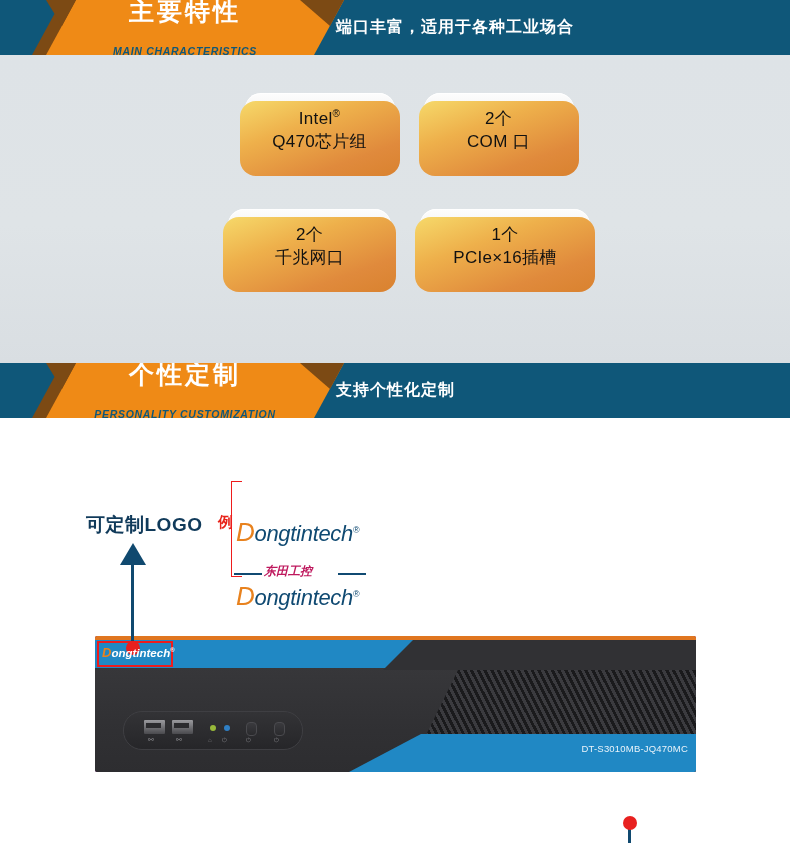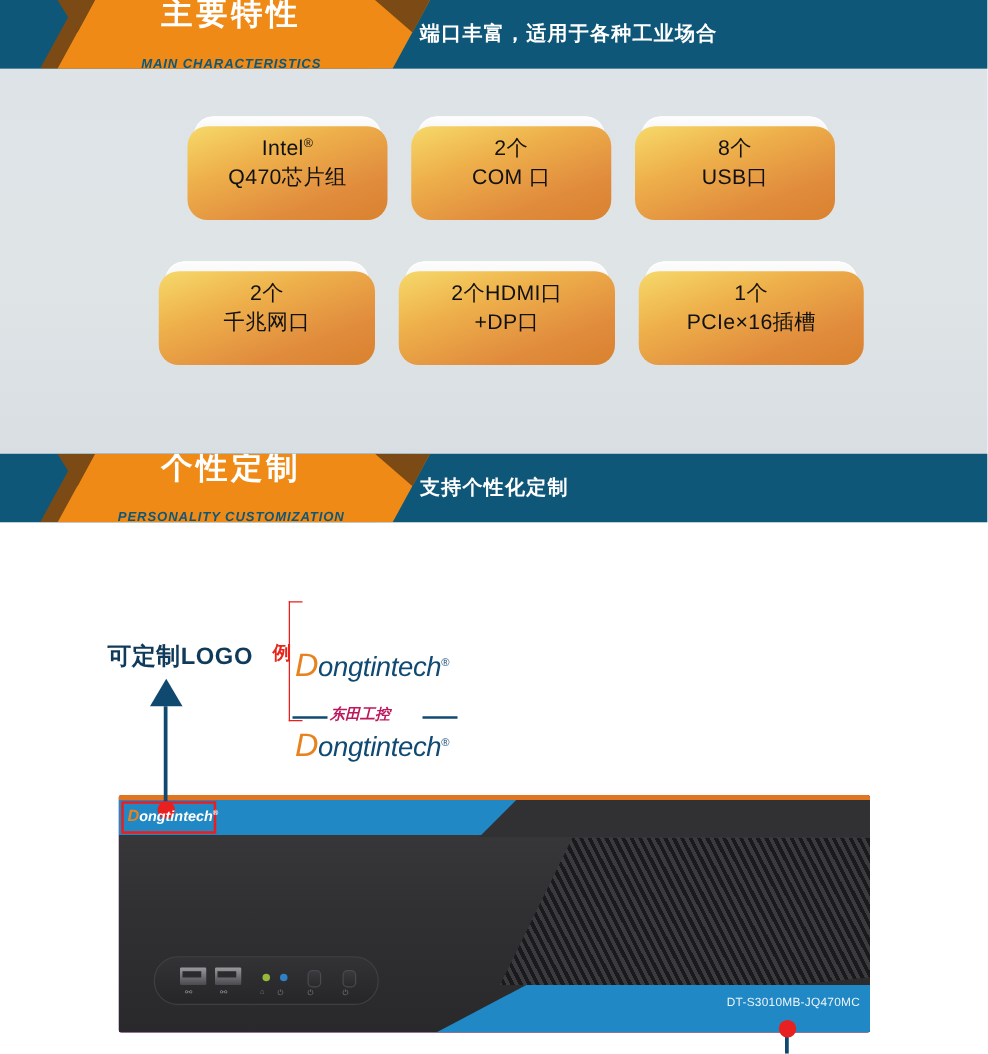--- a/index.html
+++ b/index.html
@@ -190,21 +190,21 @@
     white-space: nowrap;
     z-index: 5;
   }
 
   
   .product {
     position: absolute;
     left: 95px;
     top: 636px;
     width: 601px;
-    height: 190px;
+    height: 136px;
     background: #701a75;
     z-index: 3;
     overflow: hidden;
     border-radius: 2px;
   }
   .p-topline {
     position: absolute; left: 0; top: 0;
     width: 100%; height: 4px;
     background: #e0761f;
   }
@@ -407,31 +407,25 @@
 
 <div class="features">
 
   <div class="pill-row row1">
     <div class="pill">
       <div class="pill-text"><span>Intel</span><span class="sup">®</span><br><span>Q470芯片组</span></div>
     </div>
     <div class="pill">
       <div class="pill-text"><span>2个</span><br><span>COM 口</span></div>
     </div>
-    <div class="pill">
-      <div class="pill-text"><span>8个</span><br><span>USB口</span></div>
-    </div>
   </div>
 
   <div class="pill-row row2">
     <div class="pill pill-wide">
       <div class="pill-text"><span>2个</span><br><span>千兆网口</span></div>
-    </div>
-    <div class="pill pill-wide">
-      <div class="pill-text"><span>2个HDMI口</span><br><span>+DP口</span></div>
     </div>
     <div class="pill pill-xwide">
       <div class="pill-text"><span>1个</span><br><span>PCIe×16插槽</span></div>
     </div>
   </div>
 </div>
 
 <div class="banner">
   <svg class="ribbon" viewBox="0 0 790 55" preserveAspectRatio="none">
     <rect x="0" y="0" width="790" height="55" fill="#0f5779"></rect>

